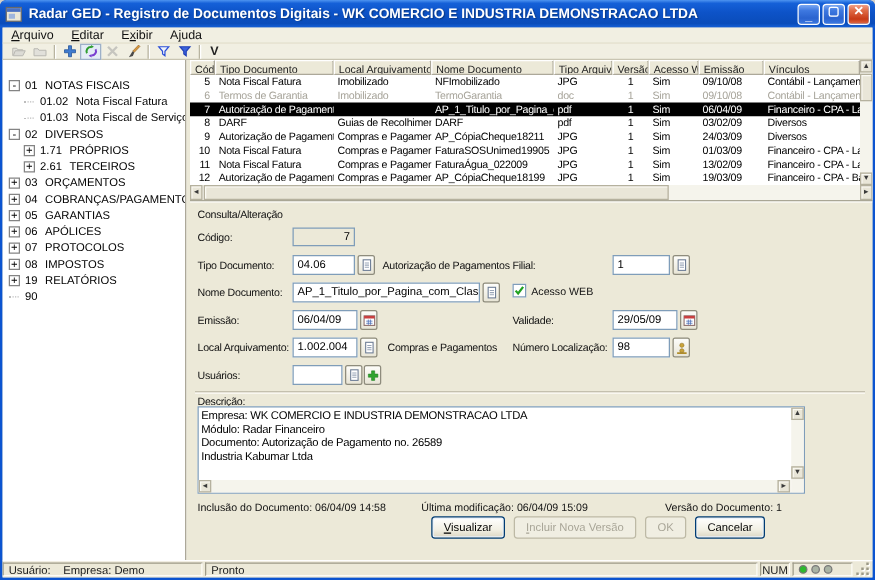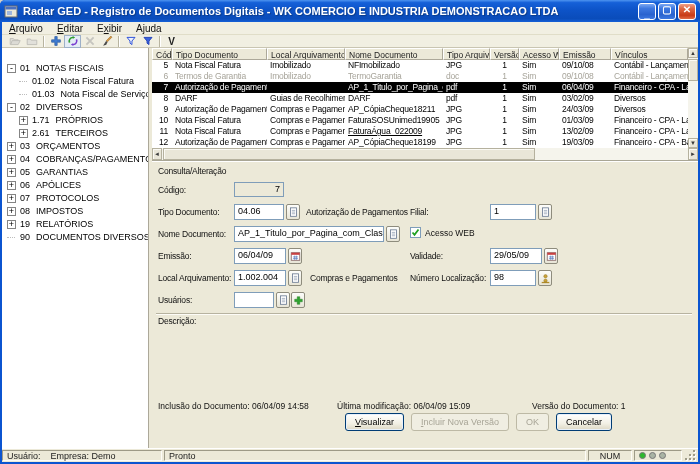--- a/index.html
+++ b/index.html
@@ -249,21 +249,20 @@
               <span class="tree-label">IMPOSTOS</span>
             </div>
             <div class="tree-row lvl0">
               <span class="tree-glyph">+</span>
               <span class="tree-code">19</span>
               <span class="tree-label">RELATÓRIOS</span>
             </div>
             <div class="tree-row lvl0">
               <span class="tree-glyph leaf"></span>
               <span class="tree-code">90</span>
-              <span class="tree-label">DOCUMENTOS DIVERSOS</span>
             </div>
           </div>
       </div>
       <div class="splitter"></div>
 
       <div class="right-panel">
         <div class="grid">
           <div class="grid-header" id="grid-header">
               <span class="gh-cell" style="width: 20px;">Código</span>
               <span class="gh-cell" style="width: 95px;">Tipo Documento</span>
@@ -339,21 +338,21 @@
                 <span class="g-cell c4" style="width: 47px;">JPG</span>
                 <span class="g-cell c5" style="width: 29px;">1</span>
                 <span class="g-cell c6" style="width: 40px;">Sim</span>
                 <span class="g-cell c7" style="width: 52px;">01/03/09</span>
                 <span class="g-cell c8" style="width: 77px;">Financeiro - CPA - Lançar</span>
               </div>
               <div class="grid-row">
                 <span class="g-cell c0" style="width: 20px;">11</span>
                 <span class="g-cell c1" style="width: 95px;">Nota Fiscal Fatura</span>
                 <span class="g-cell c2" style="width: 78px;">Compras e Pagamentos</span>
-                <span class="g-cell c3" style="width: 98px; text-decoration: underline;">FaturaÁgua_022009</span>
+                <span class="g-cell c3" style="width: 98px;">FaturaÁgua_022009</span>
                 <span class="g-cell c4" style="width: 47px;">JPG</span>
                 <span class="g-cell c5" style="width: 29px;">1</span>
                 <span class="g-cell c6" style="width: 40px;">Sim</span>
                 <span class="g-cell c7" style="width: 52px;">13/02/09</span>
                 <span class="g-cell c8" style="width: 77px;">Financeiro - CPA - Lançar</span>
               </div>
               <div class="grid-row">
                 <span class="g-cell c0" style="width: 20px;">12</span>
                 <span class="g-cell c1" style="width: 95px;">Autorização de Pagamentos</span>
                 <span class="g-cell c2" style="width: 78px;">Compras e Pagamentos</span>
@@ -466,20 +465,32 @@
           </div>
           <div class="mini-btn" style="left:139px;top:131px;height:16px;">
             <svg viewBox="0 0 13 15">
                 <path d="M5 3h3v3h3v3H8v3H5V9H2V6h3z" fill="#2fa32f" stroke="#1d7a1d" stroke-width=".5"></path>
               </svg>
           </div>
 
           <div class="divider" style="top:152px;"></div>
 
           <span class="flabel" style="left:6px;top:155px;">Descrição:</span>
+          <div class="descbox">
+            <div class="desc-text">Empresa: WK COMERCIO E INDUSTRIA DEMONSTRACAO LTDA
+Módulo: Radar Financeiro
+Documento: Autorização de Pagamento no. 26589
+Industria Kabumar Ltda</div>
+            <div class="sb-track" style="right:0;top:0;width:10px;bottom:0;"></div>
+            <div class="sb-btn" style="right:0;top:0;width:10px;height:10px;">▲</div>
+            <div class="sb-btn" style="right:0;bottom:11px;width:10px;height:10px;">▼</div>
+            <div class="sb-track" style="left:0;bottom:0;height:10px;right:10px;"></div>
+            <div class="sb-btn" style="left:0;bottom:0;width:10px;height:10px;">◄</div>
+            <div class="sb-btn" style="right:11px;bottom:0;width:10px;height:10px;">►</div>
+          </div>
 
           <span class="info-label" style="left:6px;">Inclusão do Documento: 06/04/09 14:58</span>
           <span class="info-label" style="left:185px;">Última modificação: 06/04/09 15:09</span>
           <span class="info-label" style="left:380px;">Versão do Documento: 1</span>
 
           <div class="dlg-buttons" id="dialog-buttons">
               <button class="xp-btn"><u>V</u>isualizar</button>
               <button class="xp-btn off"><u>I</u>ncluir Nova Versão</button>
               <button class="xp-btn off">OK</button>
               <button class="xp-btn">Cancelar</button>
@@ -487,21 +498,21 @@
         </div>
       </div>
     </div>
 
     <div class="statusbar">
       <span class="sb-seg" style="width:160px;">
         <span>Usuário:</span>
         <span style="margin-left:10px;">Empresa: Demo</span>
       </span>
       <span class="sb-seg grow">Pronto</span>
-      <span class="sb-seg" style="width:44px;justify-content:center;">NUM</span>
+      <span class="sb-seg" style="width:24px;justify-content:center;">NUM</span>
       <span class="sb-seg leds" style="width:48px;" id="leds">
           <span class="led" style="background: rgb(45, 184, 45);"></span>
           <span class="led" style="background: rgb(169, 179, 164);"></span>
           <span class="led" style="background: rgb(169, 179, 164);"></span>
         </span>
       <span class="grip">
         <i style="right:1px;bottom:1px;"></i>
           <i style="right:1px;bottom:5px;"></i>
           <i style="right:5px;bottom:1px;"></i>
           <i style="right:1px;bottom:9px;"></i>

